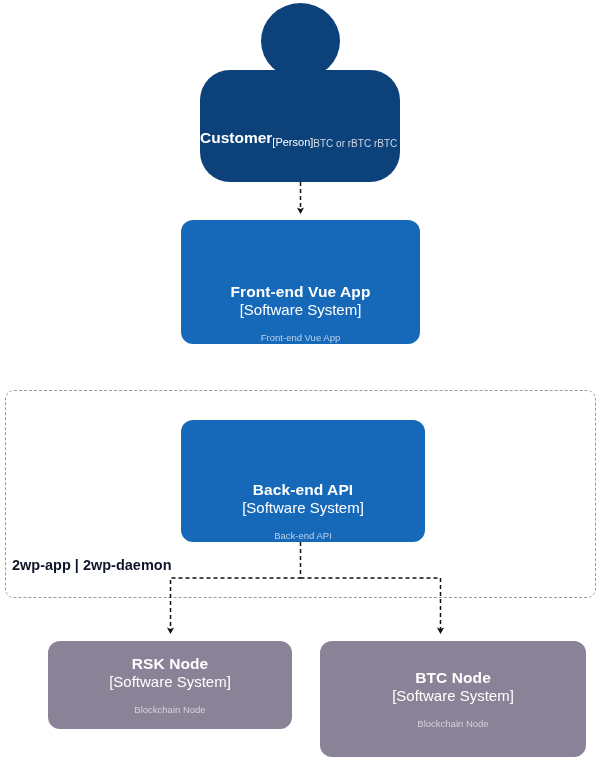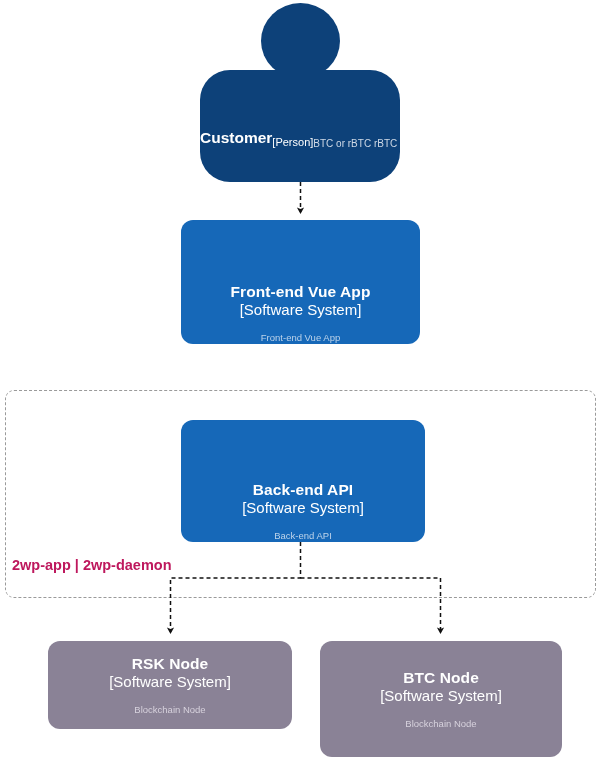--- a/index.html
+++ b/index.html
@@ -86,21 +86,21 @@
   }
   .boundary-label{
     position:absolute;
     text-align:left;
     white-space:nowrap;
   }
   .boundary-label .b-title{
     font-weight:bold;
     font-size:14.5px;
     line-height:18px;
-    color:#be185d;
+    color:#0f172a;
   }
   .boundary-label .b-sub{
     font-size:9.5px;
     line-height:13px;
     color:#4a4a4a;
   }
 
   
   #wires{position:absolute;left:0;top:0;width:601px;height:761px;pointer-events:none;}
 </style>
@@ -155,19 +155,19 @@
     <div class="subtitle">[Software System]</div>
     <div class="desc">Back-end API</div>
   </div>
 
   <div class="node external" style="left:48px;top:641px;width:244px;height:88px;">
     <div class="title">RSK Node</div>
     <div class="subtitle">[Software System]</div>
     <div class="desc">Blockchain Node</div>
   </div>
 
-  <div class="node external" style="left:320px;top:641px;width:242px;height:116px;">
+  <div class="node external" style="left:320px;top:641px;width:266px;height:116px;">
     <div class="title">BTC Node</div>
     <div class="subtitle">[Software System]</div>
     <div class="desc">Blockchain Node</div>
   </div>
 
 </div>
 
 </body></html>

